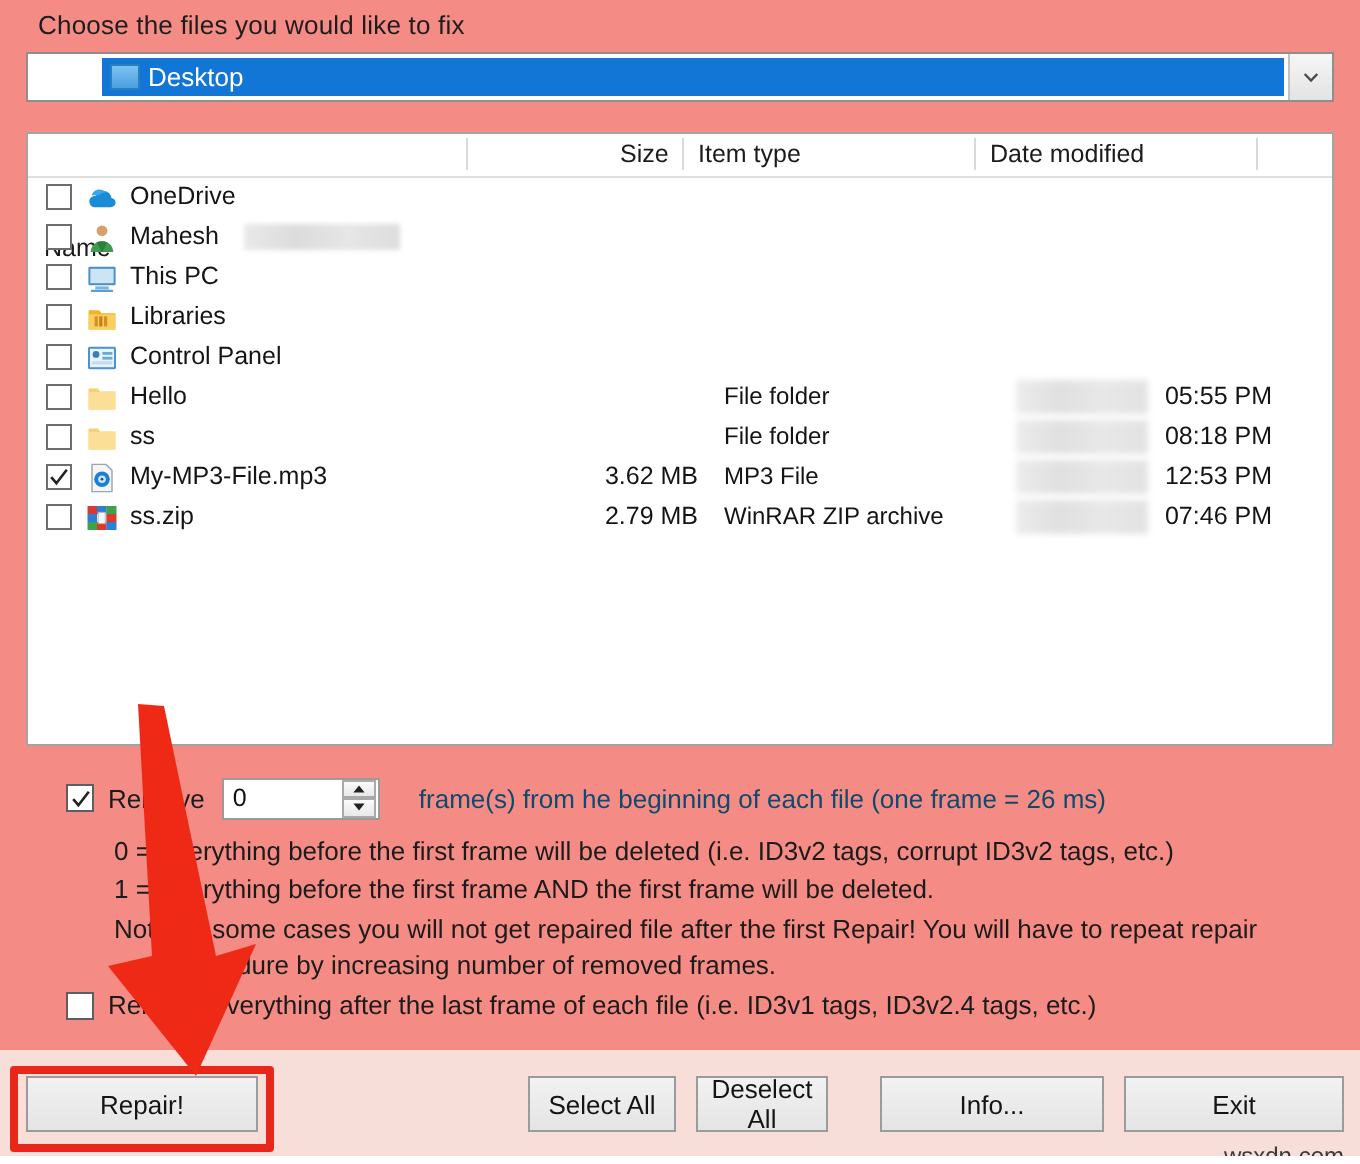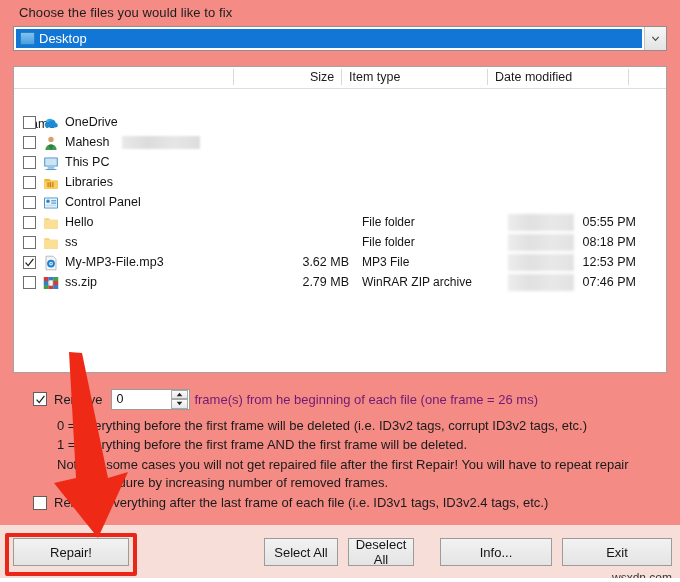--- a/index.html
+++ b/index.html
@@ -28,20 +28,21 @@
   #combo {
     position: absolute;
     left: 13px;
     top: 26px;
     width: 654px;
     height: 25px;
     background: #ffffff;
     border: 1px solid #8e8e8e;
     box-sizing: border-box;
     display: flex;
+    padding-left: 35px;
   }
   #combo-field {
     flex: 1 1 auto;
     margin: 2px;
     background: #1176d6;
     display: flex;
     align-items: center;
     padding-left: 4px;
     overflow: hidden;
   }
@@ -100,21 +101,20 @@
   }
   .hdr-div {
     position: absolute;
     top: 2px;
     width: 1px;
     height: 16px;
     background: #d9d9d9;
   }
   #rows {
     position: relative;
-    margin-top: 24px;
   }
   .row {
     position: relative;
     height: 20px;
     display: block;
   }
   .cb {
     position: absolute;
     left: 9px;
     top: 3px;
@@ -234,22 +234,22 @@
     flex: 1 1 50%;
     background: linear-gradient(#fbfbfb,#e8e8e8);
     border: 1px solid #a9a9a9;
     box-sizing: border-box;
     display: flex;
     align-items: center;
     justify-content: center;
   }
   #remove-suffix {
     font-size: 13px;
-    color: #701a75;
-    margin-left: 4px;
+    color: #0c4a6e;
+    margin-left: 19px;
     white-space: nowrap;
   }
   .info-line {
     position: absolute;
     font-size: 13px;
     color: #1b1b1b;
     white-space: nowrap;
   }
   #info-0 { left: 57px; top: 418px; }
   #info-1 { left: 57px; top: 437px; }

